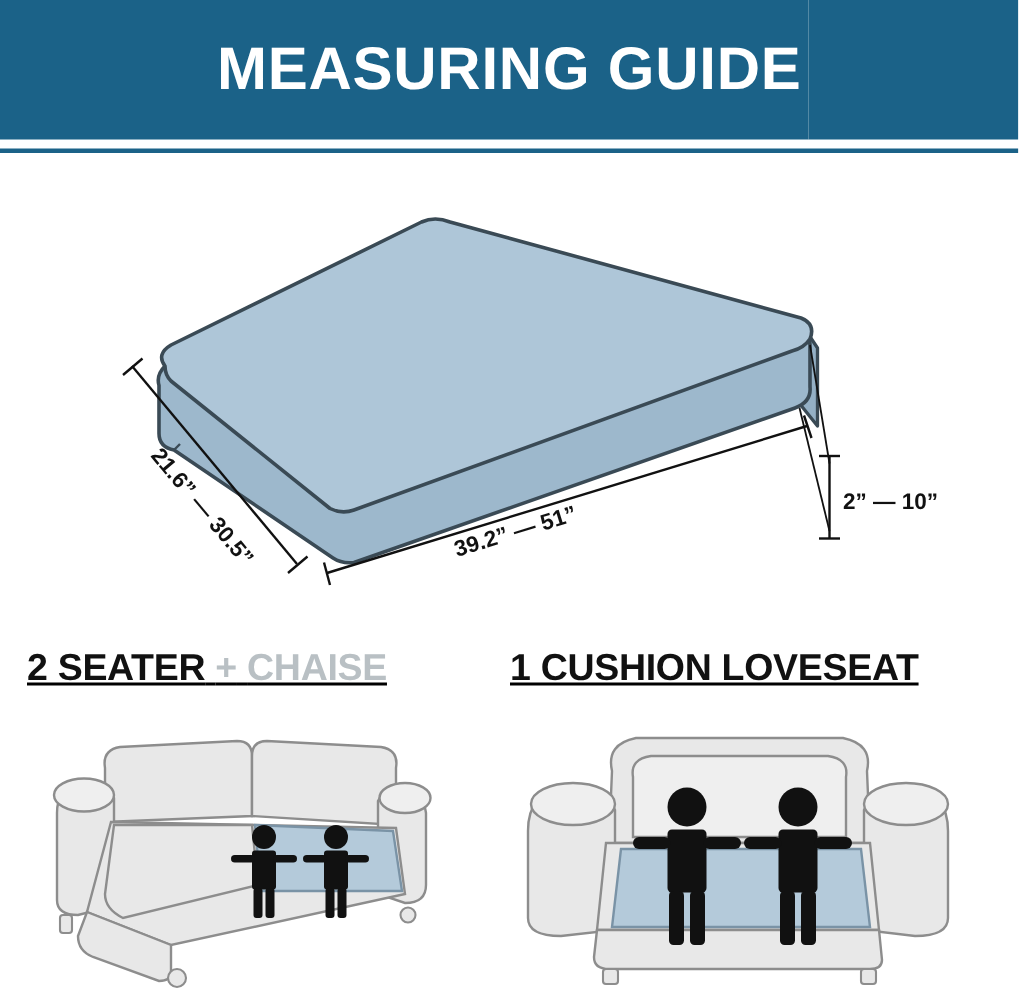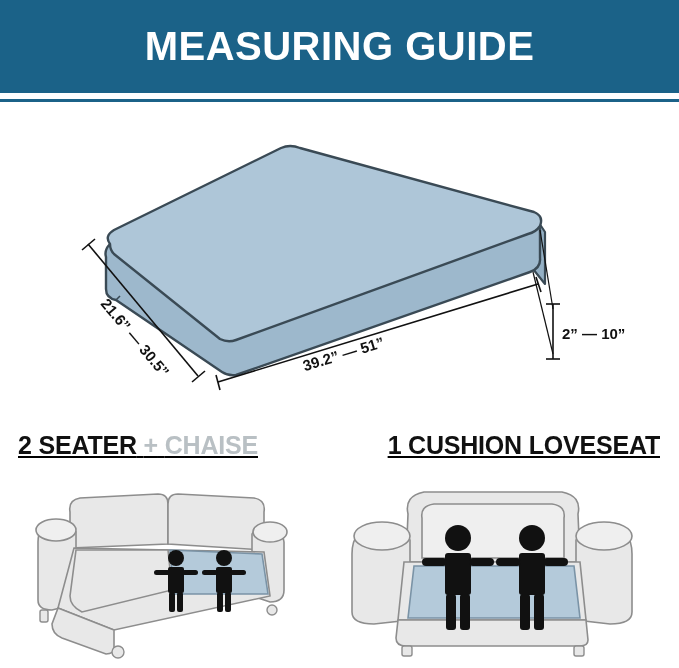--- a/index.html
+++ b/index.html
@@ -120,21 +120,21 @@
     font-weight: bold;
     color: #111111;
     letter-spacing: -0.2px;
     white-space: nowrap;
     margin: 0 0 10px 0;
     line-height: 30px;
   }
   .panel-title .muted {
     color: #b9c0c4;
   }
-  .panel-title-right { padding-left: 10px; text-align: right; }
+  .panel-title-right { padding-left: 10px; }
 
   .sofa-wrap {
     position: relative;
   }
 </style>
 </head>
 <body>
 
 <div id="page">
 

